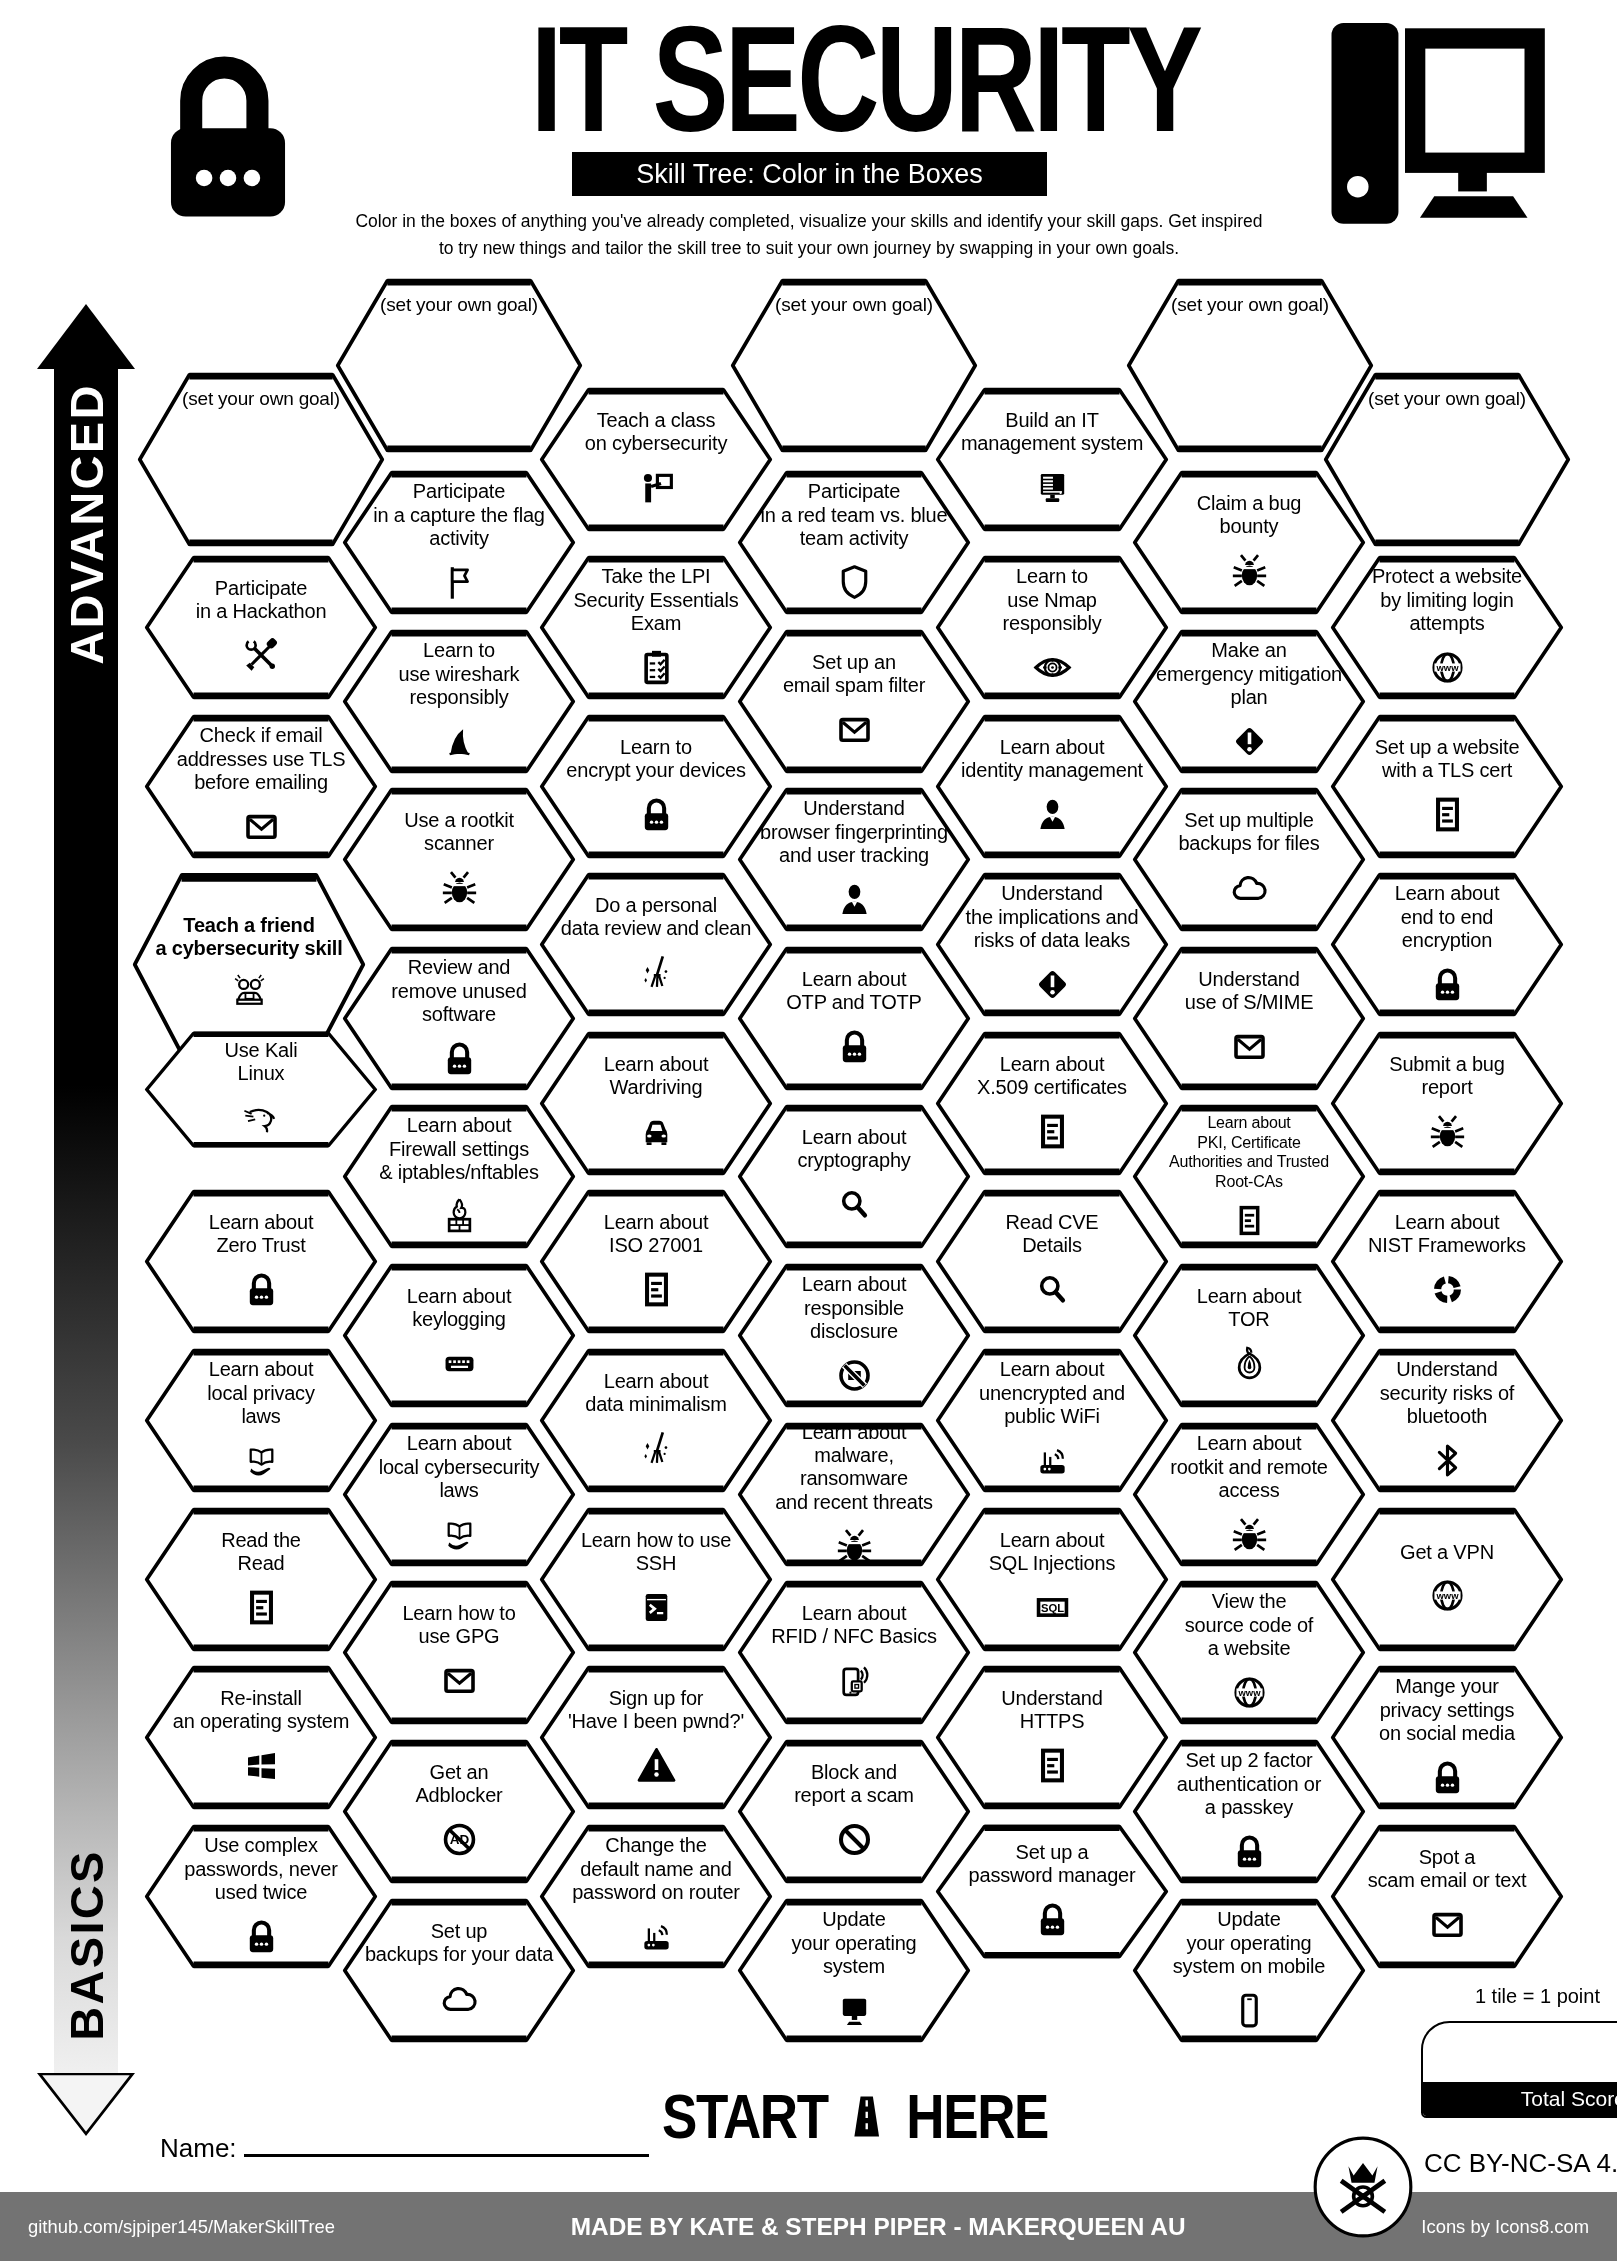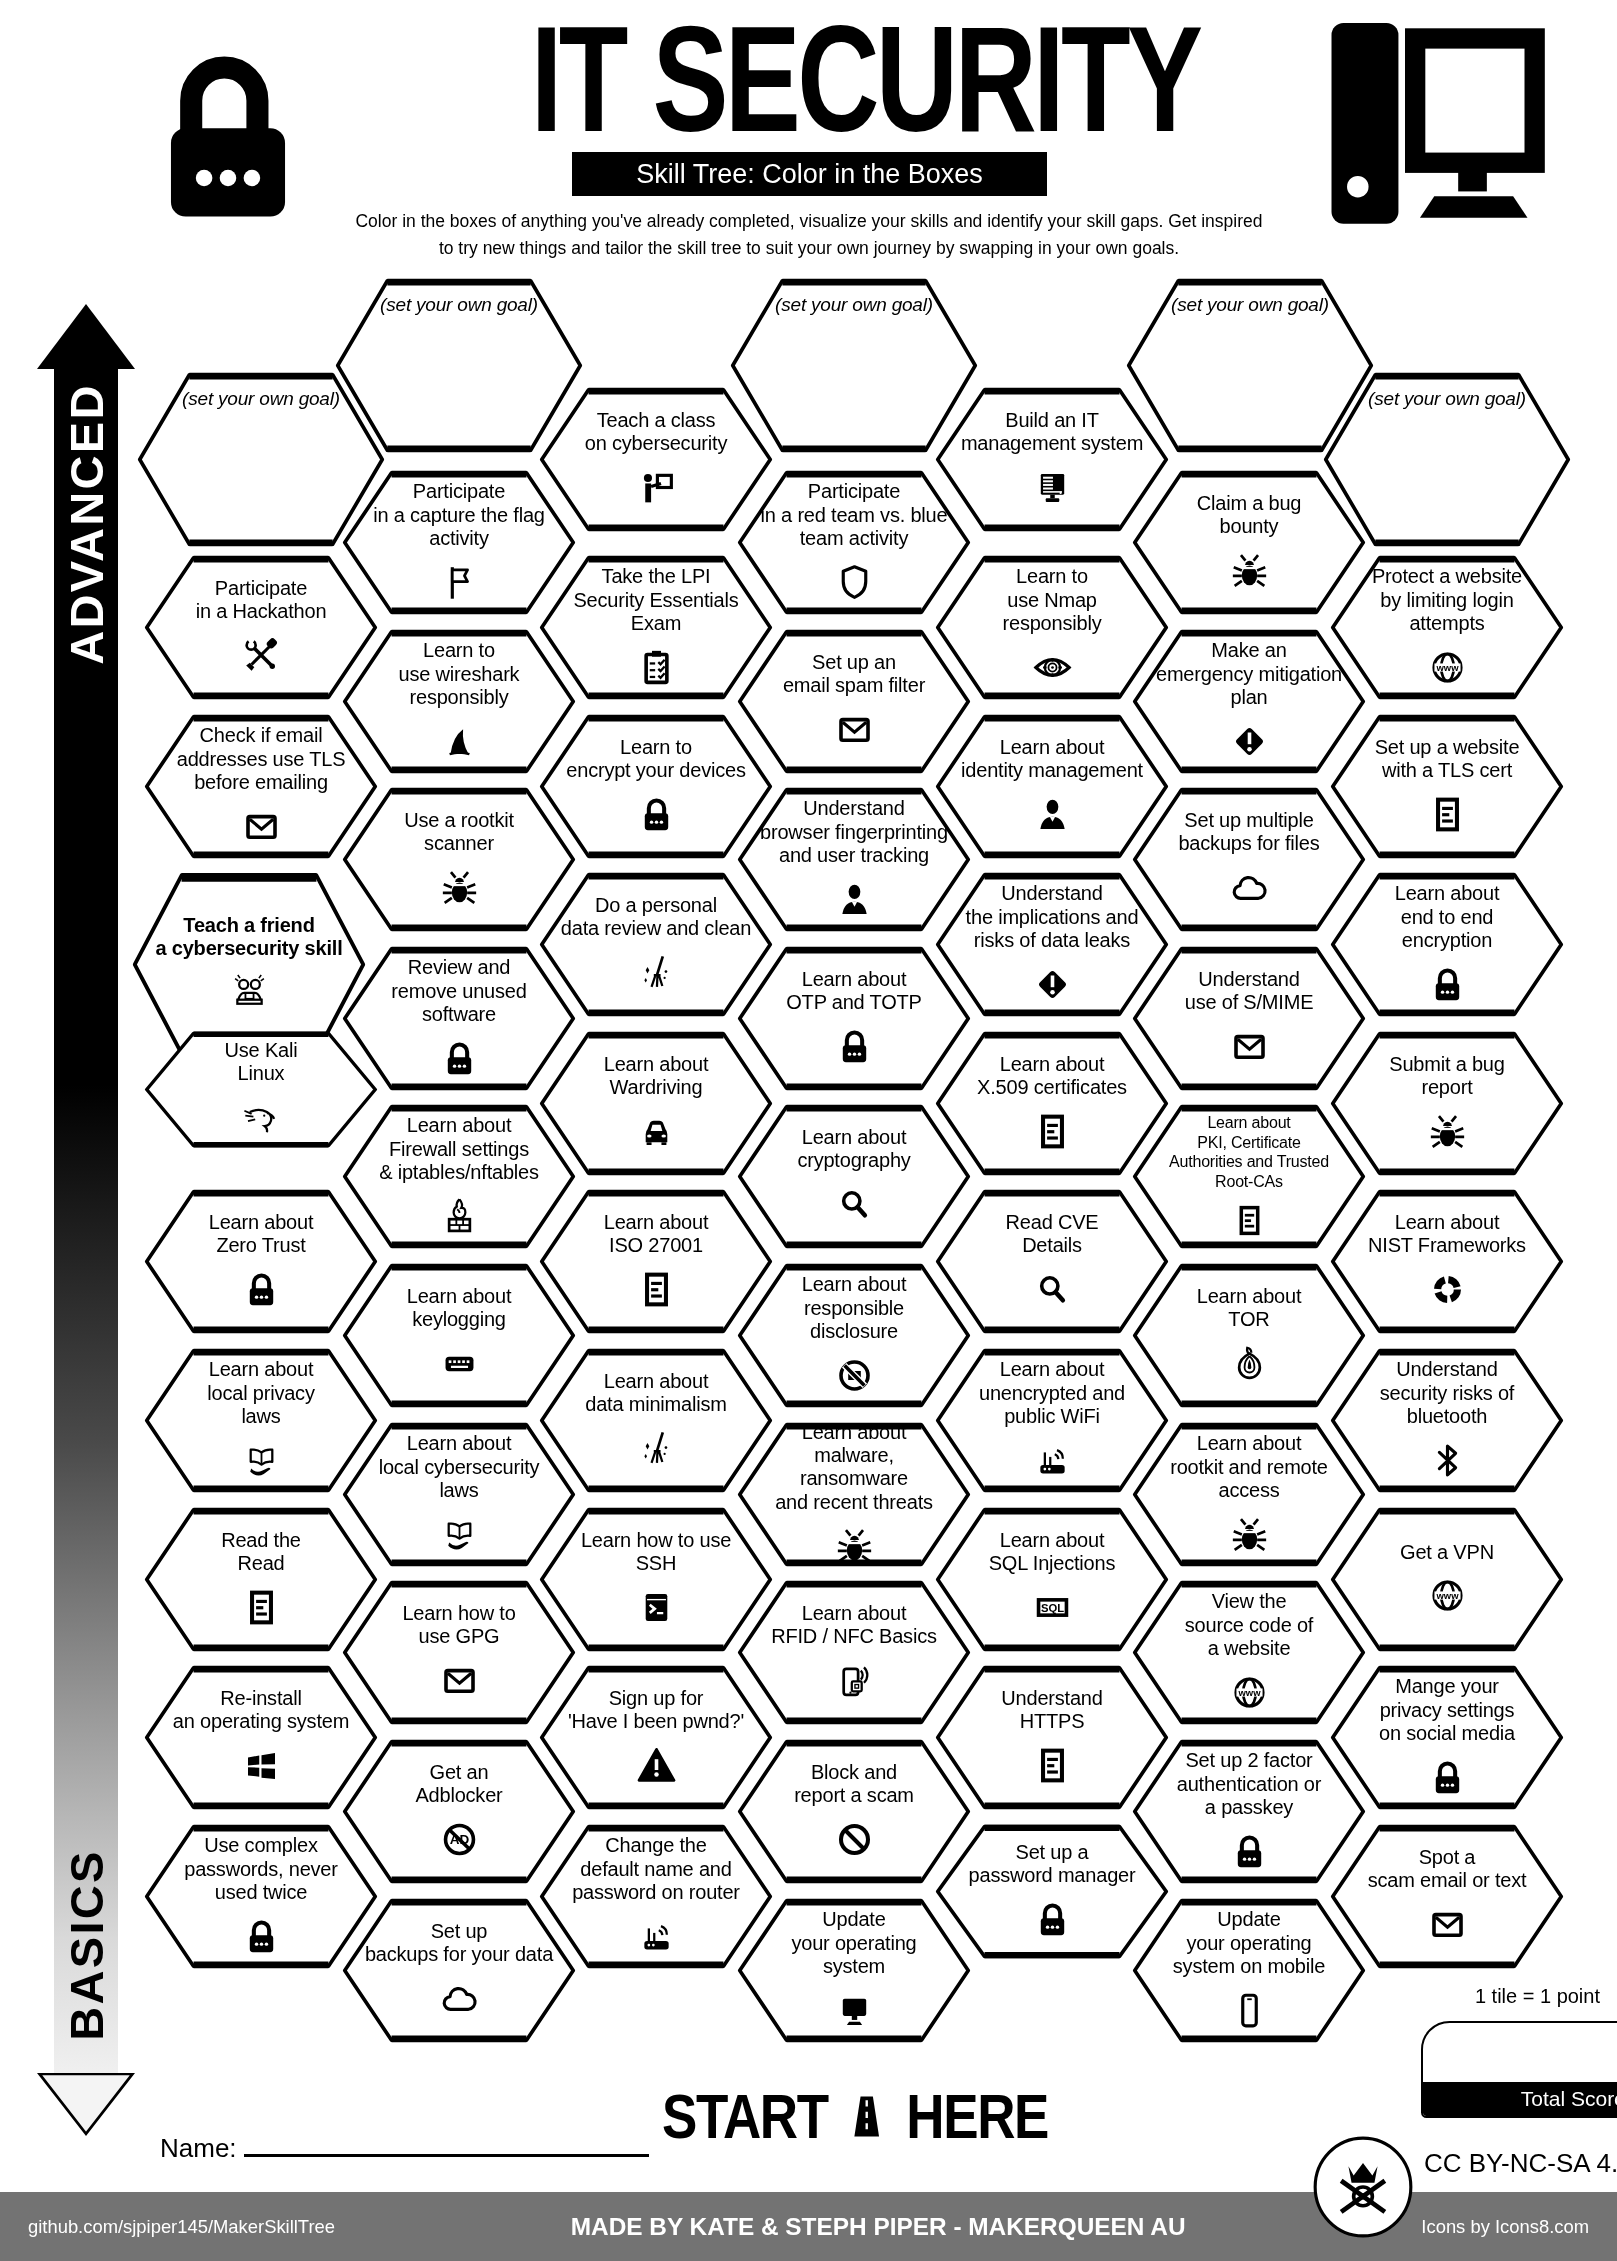--- a/index.html
+++ b/index.html
@@ -31,21 +31,21 @@
   #hex-grid{position:absolute;left:0;top:0;width:100%;height:100%;}
   .hex{position:absolute;}
   .hex-bg{position:absolute;left:0;top:0;width:100%;height:100%;}
   .hex-bg polygon{fill:#fff;stroke:#000;stroke-width:8;stroke-linejoin:round;}
   .hex-bg line{stroke:#000;stroke-width:15;}
   .hx-inner{position:absolute;left:0;top:0;right:0;bottom:0;display:flex;flex-direction:column;
     align-items:center;justify-content:center;gap:9.2px;padding:10px 21px;}
   .hx-label{font-size:20px;line-height:1.17;text-align:center;letter-spacing:-0.2px;}
   .hx-icon{width:45px;height:45px;flex:0 0 auto;}
   .hex.goal .hx-inner{justify-content:flex-start;padding-top:15.6px;}
-  .hex.goal .hx-label{font-size:19px;font-style:italic;}
+  .hex.goal .hx-label{font-size:19px;}
   .hex.small .hx-label{font-size:16px;line-height:1.22;}
   .hex.small .hx-icon{width:39px;height:39px;}
   
   #start-block{position:absolute;left:662px;top:2082px;width:386px;height:69px;display:flex;
     align-items:center;justify-content:center;gap:15.6px;}
   .start-word{font-size:53px;font-weight:bold;letter-spacing:-1.4px;transform:scaleY(1.18);white-space:nowrap;}
   #road-art{width:90px;height:69px;}
   #name-row{position:absolute;left:160px;top:2133px;display:flex;align-items:baseline;font-size:26px;}
   #name-underline{display:inline-block;width:405px;border-bottom:3.7px solid #000;height:22px;margin-left:7.4px;}
   #tile-note{position:absolute;left:1370px;top:1985px;width:230px;text-align:right;font-size:20px;}

